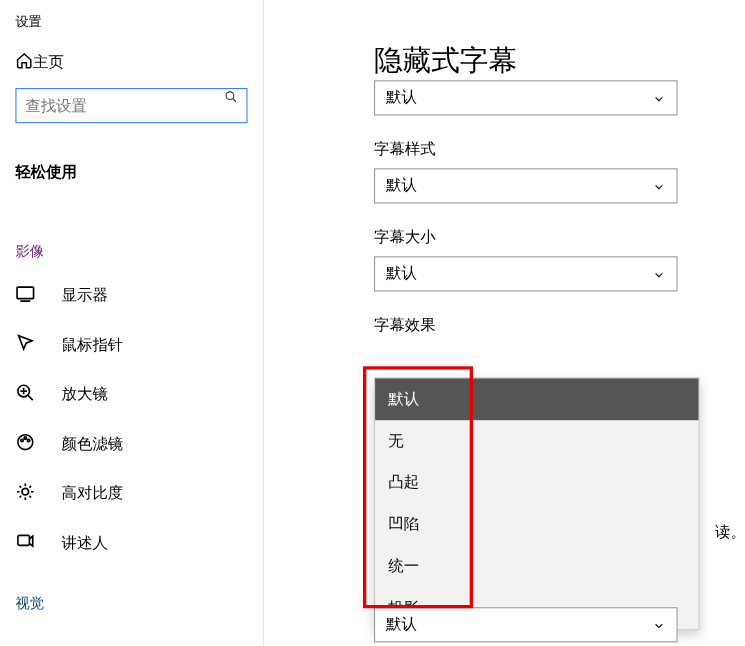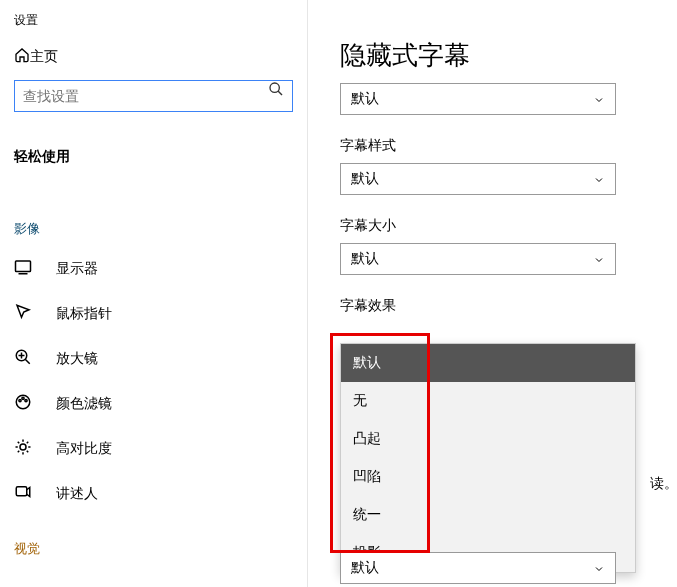--- a/index.html
+++ b/index.html
@@ -9,21 +9,21 @@
     color: #000;
     background: #fff;
     width: 677px;
     height: 587px;
     overflow: hidden;
     position: relative;
   }
   .sidebar {
     position: absolute;
     left: 0; top: 0;
-    width: 308px;
+    width: 240px;
     height: 587px;
     background: #fff;
     border-right: 1px solid #e6e6e6;
     padding: 8px 0 0 0;
   }
   .settings-title {
     font-size: 12px;
     padding: 4px 14px 12px 14px;
     color: #000;
   }
@@ -51,42 +51,41 @@
   }
   .search-box .sicon { width:16px; height:16px; color:#333; }
   .section-label {
     padding: 4px 14px 18px 14px;
     font-weight: bold;
     font-size: 14px;
     margin-top: 32px;
   }
   .group-label {
     padding: 36px 14px 8px 14px;
-    color: #0c4a6e;
+    color: #701a75;
     font-size: 13px;
   }
   .nav-item {
     display: flex;
     align-items: center;
     gap: 24px;
     padding: 12px 14px;
     font-size: 14px;
     cursor: pointer;
   }
   .nav-item svg { width:18px; height:18px; flex:0 0 18px; }
 
   .main {
     position: absolute;
     left: 300px; top: 0; right: 0; bottom: 0;
     padding: 38px 40px 0 40px;
   }
   .page-title {
     font-size: 26px;
     font-weight: 400;
-    margin-bottom: 10px;
   }
   .combo {
     width: 276px;
     height: 32px;
     border: 1px solid #999;
     display: flex;
     align-items: center;
     justify-content: space-between;
     padding: 0 10px;
     font-size: 14px;
@@ -201,21 +200,21 @@
     <span>高对比度</span>
   </div>
   <div class="nav-item">
     <span><svg viewBox="0 0 24 24" fill="none" stroke="currentColor" stroke-width="2">
           <rect x="3" y="5" width="14" height="12" rx="2"></rect>
           <path d="M17 9l4-3v12l-4-3"></path>
         </svg></span>
     <span>讲述人</span>
   </div>
 
-  <div class="group-label" style="padding-top:24px;color:#a16207;">视觉</div>
+  <div class="group-label" style="padding-top:24px;color:#0c4a6e;">视觉</div>
 </div>
 
 <div class="main">
   <div class="page-title">隐藏式字幕</div>
 
   <div class="combo">
     <span>默认</span>
     <span class="chev"><svg viewBox="0 0 24 24" fill="none" stroke="currentColor" stroke-width="2">
           <polyline points="6 9 12 15 18 9"></polyline>
         </svg></span>

